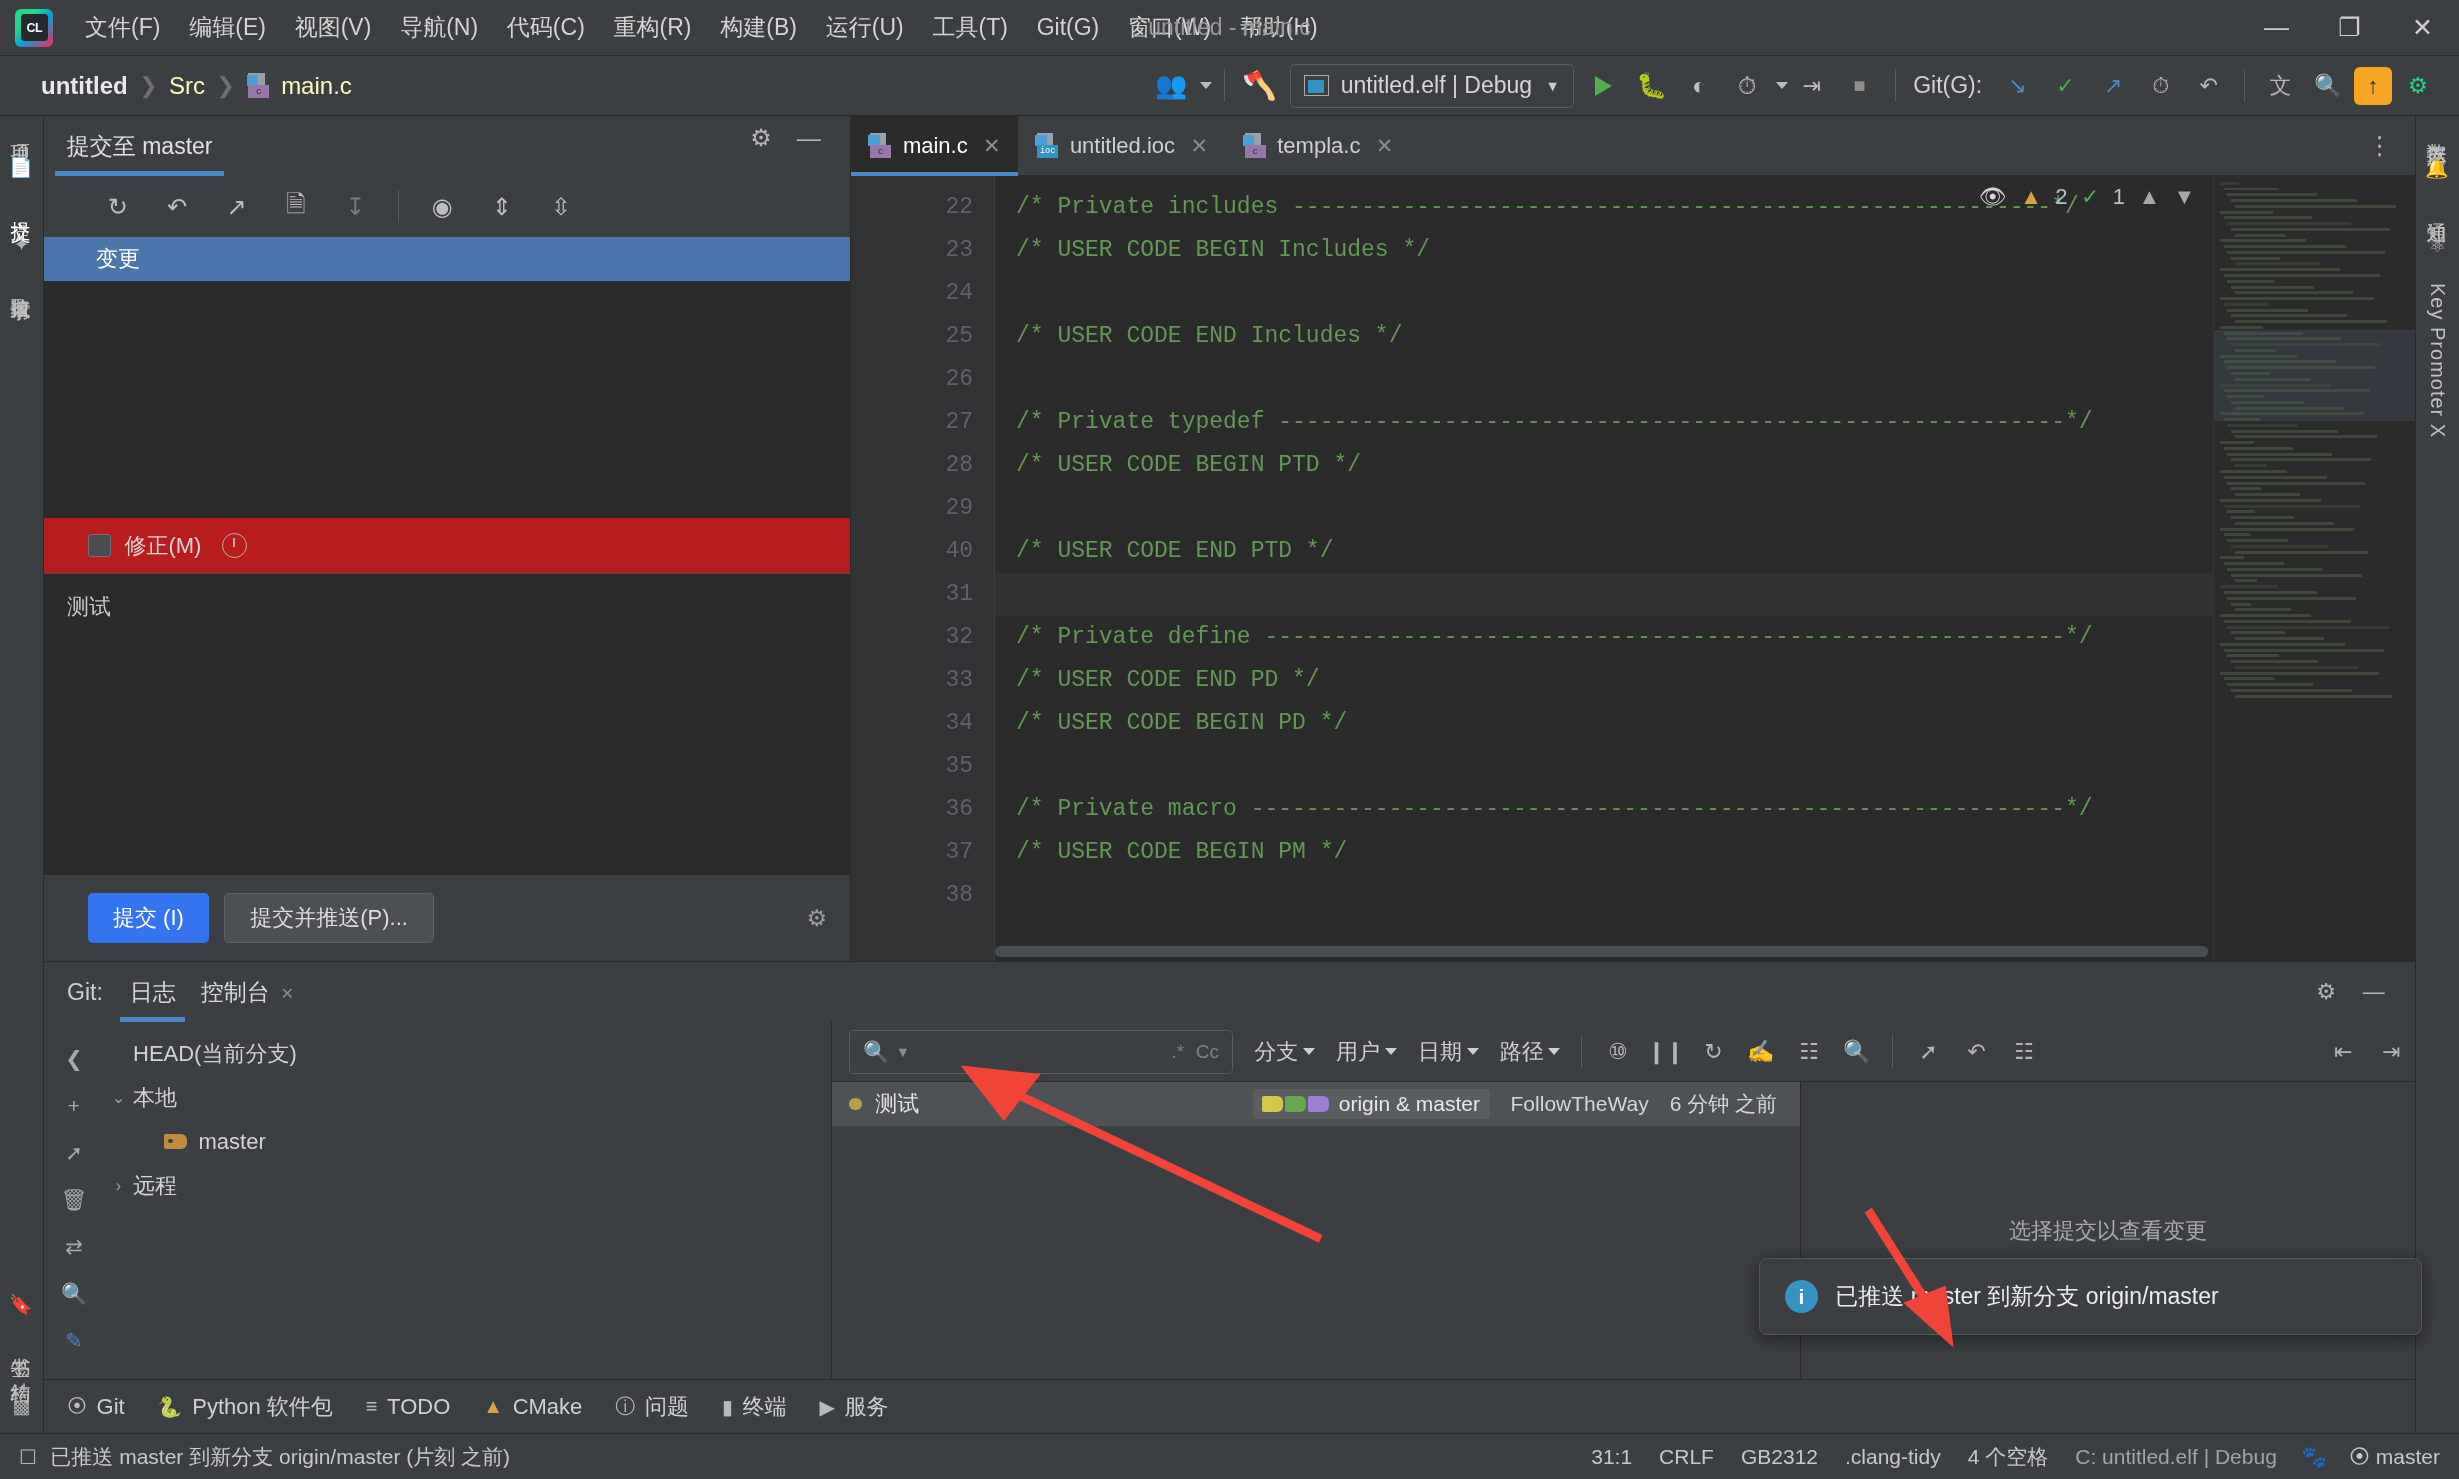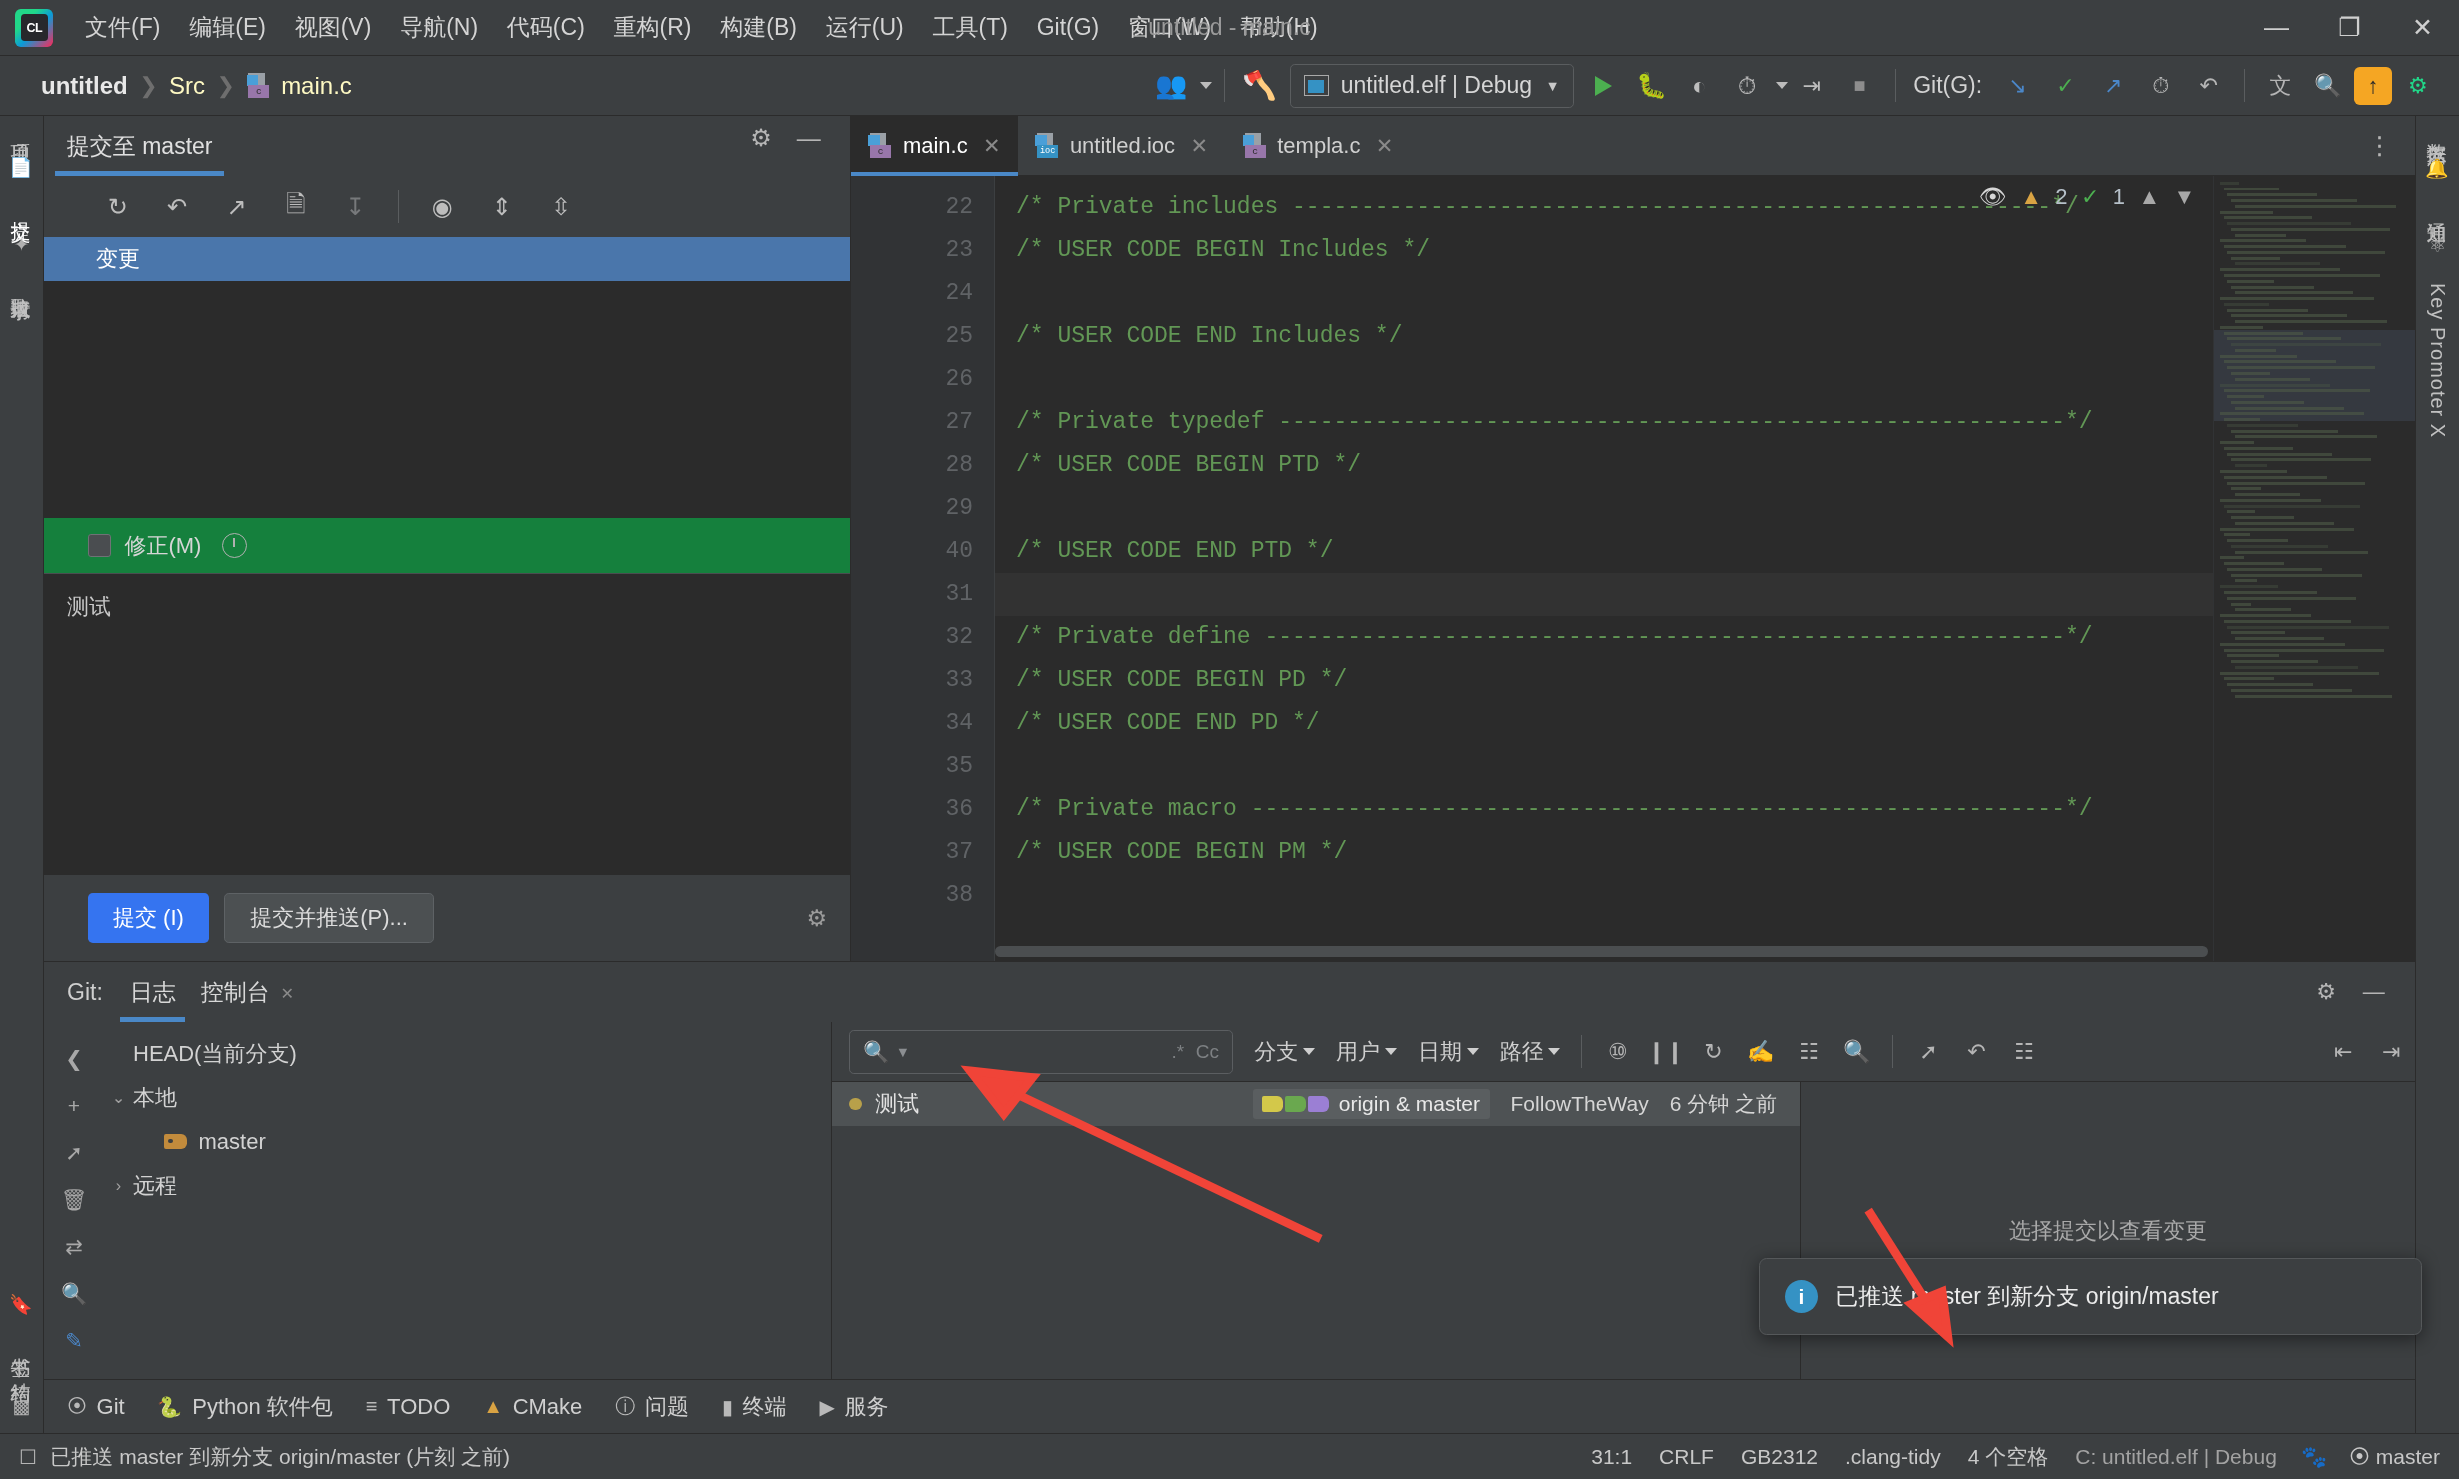--- a/index.html
+++ b/index.html
@@ -97,21 +97,21 @@
                         height:4.8px; background:#4a88c7; }
   .ctabs .right { margin-left:auto; display:flex; align-items:center; padding-right:17.3px; }
   .ctabs .right .tb-ico { font-size:24px; }
   .ctoolbar { height:61px; flex:0 0 61px; display:flex; align-items:center;
               padding-left: 44px; background:#3c3f41; }
   .ctoolbar .tb-ico { font-size:24px; margin:0 7.7px; color:#bdbdbd;}
   .ctoolbar .tb-sep { margin:0 13.4px; }
   .changes-row { height:44px; flex:0 0 44px; background:#4a76ab; display:flex;
                  align-items:center; padding-left: 52px; color:#ffffff; font-size:22px; }
   .changes-body { flex:1 1 auto; background:#2b2b2b; }
-  .amend { height:56px; flex:0 0 56px; background:#15803d; display:flex; align-items:center;
+  .amend { height:56px; flex:0 0 56px; background:#b91c1c; display:flex; align-items:center;
            padding-left: 44px; border-top:1px solid #2b2b2b; }
   .cbx { width:23px; height:23px; border:1px solid #6f7276; background:#4a4d50;
          border-radius:2.9px; margin-right:13.4px; }
   .amend .lbl { color:#d6d6d6; font-size:22px; }
   .amend .clock { margin-left:21px; width:25px; height:25px; border:1.9px solid #b0b0b0;
                   border-radius:50%; position:relative; }
   .amend .clock::after{content:"";position:absolute;left:9.6px;top:3.8px;width:1.9px;height:8.6px;
                        background:#b0b0b0;}
   .msgbox { flex: 1 1 auto; background:#2b2b2b; border-top:1px solid #4a4d50;
             padding: 17.3px 23px; color:#c8c8c8; font-size:22px; }
@@ -430,22 +430,22 @@
               <div class="cl">/* USER CODE BEGIN Includes */</div>
               <div class="cl"></div>
               <div class="cl">/* USER CODE END Includes */</div>
               <div class="cl"></div>
               <div class="cl">/* Private typedef ---------------------------------------------------------*/</div>
               <div class="cl">/* USER CODE BEGIN PTD */</div>
               <div class="cl"></div>
               <div class="cl">/* USER CODE END PTD */</div>
               <div class="cl hl"></div>
               <div class="cl">/* Private define ----------------------------------------------------------*/</div>
+              <div class="cl">/* USER CODE END PD */</div>
               <div class="cl">/* USER CODE BEGIN PD */</div>
-              <div class="cl">/* USER CODE END PD */</div>
               <div class="cl"></div>
               <div class="cl">/* Private macro -----------------------------------------------------------*/</div>
               <div class="cl">/* USER CODE BEGIN PM */</div>
               <div class="cl"></div>
             </div>
 
             <div class="inspect">
               <span style="color:#d6d6d6;">👁</span>
               <span style="color:#d9a343;">▲</span>
               <span style="color:#b6c0c9;">2</span>

